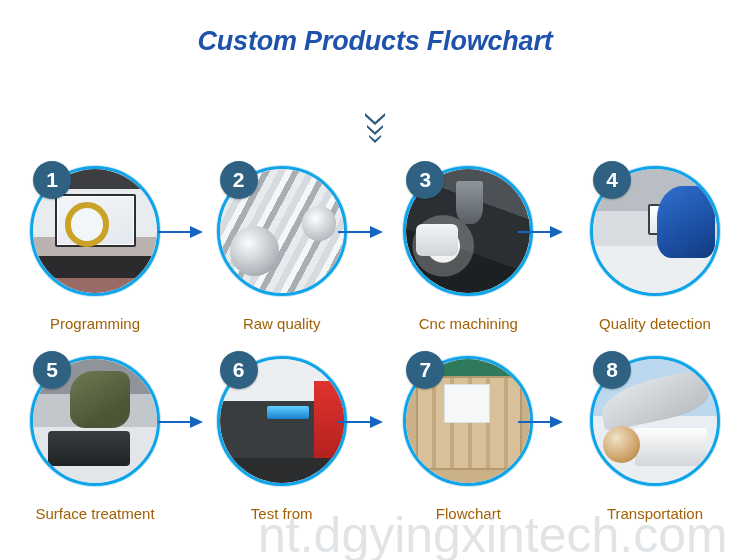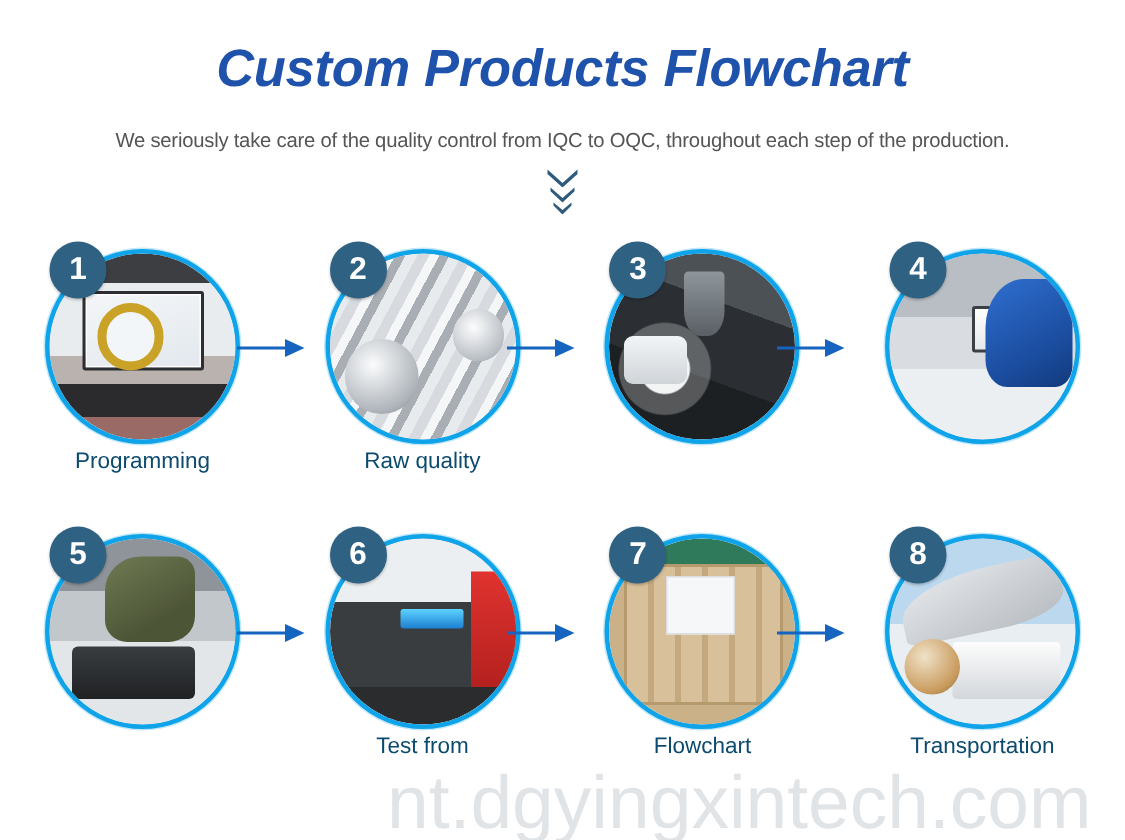--- a/index.html
+++ b/index.html
@@ -21,21 +21,21 @@
     height: 560px;
   }
 
   
   .page-title {
     position: absolute;
     top: 26px;
     left: 0;
     width: 750px;
     text-align: center;
-    font-size: 35px;
+    font-size: 27px;
     font-weight: bold;
     font-style: italic;
     color: #1f52ab;
     letter-spacing: -0.2px;
   }
   .page-subtitle {
     position: absolute;
     top: 86px;
     left: 0;
     width: 750px;
@@ -110,23 +110,23 @@
     font-size: 21px;
     font-weight: bold;
     display: flex;
     align-items: center;
     justify-content: center;
     z-index: 4;
     box-shadow: 0 1px 2px rgba(0,0,0,0.25);
   }
 
   .step-label {
-    margin-top: 0;
+    margin-top: 16px;
     font-size: 15px;
-    color: #0c4a6e;
+    color: #a16207;
     text-align: left;
     white-space: nowrap;
   }
 
   
   .connector {
     position: absolute;
     top: 62px;
     width: 46px;
     height: 14px;
@@ -274,21 +274,20 @@
     position:absolute;left:8%;top:54%;width:30%;height:30%;border-radius:50%;
     background:radial-gradient(circle at 36% 32%,#f0e2c8,#c99b5e 68%,#8f6632);z-index:3;
   }
 </style>
 </head>
 <body>
 
 <div id="flowchart-root">
 
   <div class="page-title">Custom Products Flowchart</div>
-  <div class="page-subtitle">We seriously take care of the quality control from IQC to OQC, throughout each step of the production.</div>
 
   <div class="chevron-stack">
     <span class="chev">
       <svg width="22" height="13" viewBox="0 0 22 13">
           <path d="M1 1 L11 10 L21 1 L21 4 L11 13 L1 4 Z" fill="#2e5a7d"></path>
         </svg>
     </span>
     <span class="chev">
       <svg width="18" height="11" viewBox="0 0 18 11">
           <path d="M1 1 L9 8 L17 1 L17 3.5 L9 11 L1 3.5 Z" fill="#2e5a7d"></path>
@@ -331,31 +330,33 @@
 
       <div class="step">
         <div class="circle-wrap">
           <div class="circle">
             <div class="photo ph-cnc">
                 <span class="ring"></span>
               </div>
           </div>
           <div class="badge">3</div>
         </div>
+        <div class="step-label">Cnc machining</div>
       </div>
 
       <div class="step">
         <div class="circle-wrap">
           <div class="circle">
             <div class="photo ph-quality">
                 <span class="ring"></span>
               </div>
           </div>
           <div class="badge">4</div>
         </div>
+        <div class="step-label">Quality detection</div>
       </div>
 
       <div class="connector c1">
         <svg width="46" height="14" viewBox="0 0 46 14">
             <line x1="0" y1="7" x2="34" y2="7" stroke="#1565c0" stroke-width="2"></line>
             <path d="M32 1 L45 7 L32 13 Z" fill="#1565c0"></path>
           </svg>
       </div>
       <div class="connector c2">
         <svg width="46" height="14" viewBox="0 0 46 14">
@@ -375,20 +376,21 @@
 
       <div class="step">
         <div class="circle-wrap">
           <div class="circle">
             <div class="photo ph-surface">
                 <span class="ring"></span>
               </div>
           </div>
           <div class="badge">5</div>
         </div>
+        <div class="step-label">Surface treatment</div>
       </div>
 
       <div class="step">
         <div class="circle-wrap">
           <div class="circle">
             <div class="photo ph-test">
                 <span class="ring"></span>
               </div>
           </div>
           <div class="badge">6</div>

